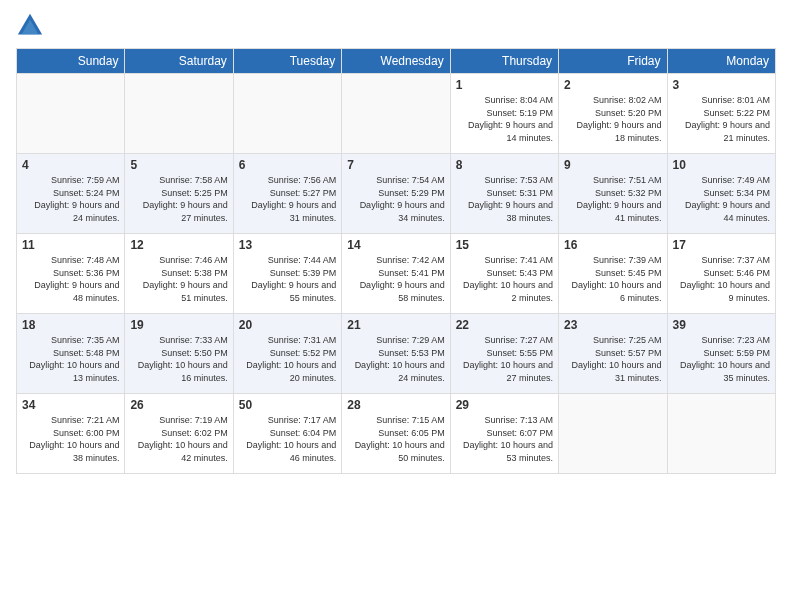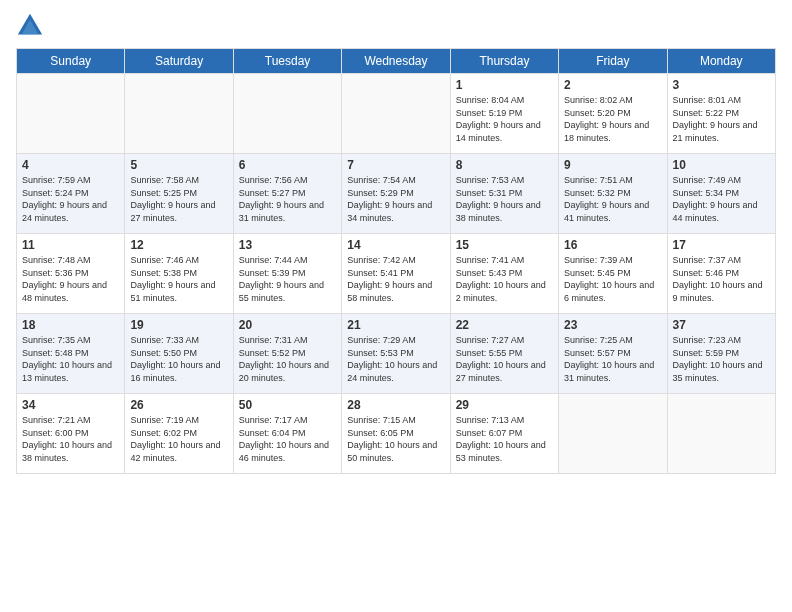--- a/index.html
+++ b/index.html
@@ -58,21 +58,21 @@
       color: #555;
     }
     .calendar {
       width: 100%;
       border-collapse: collapse;
       table-layout: fixed;
     }
     .calendar th {
       background-color: #2a6db5;
       color: white;
-      text-align: center;
+      text-align: right;
       padding: 5px 6px;
       font-size: 12px;
       font-weight: normal;
       border: 1px solid #ddd;
     }
     .calendar td {
       vertical-align: top;
       border: 1px solid #ddd;
       padding: 4px 5px;
       font-size: 9.5px;
@@ -85,20 +85,21 @@
     .day-number {
       font-size: 12px;
       font-weight: bold;
       display: block;
       margin-bottom: 2px;
     }
     .day-info {
       font-size: 9px;
       line-height: 1.4;
       color: #333;
+      text-align: right;
     }
     .row-shaded td {
       background-color: #f0f4fa;
     }
     .row-white td {
       background-color: #ffffff;
     }
   </style>
 </head>
 <body>
@@ -231,21 +232,21 @@
           </td>
           <td>
             <span class="day-number">22</span>
             <div class="day-info">Sunrise: 7:27 AM<br>Sunset: 5:55 PM<br>Daylight: 10 hours and 27 minutes.</div>
           </td>
           <td>
             <span class="day-number">23</span>
             <div class="day-info">Sunrise: 7:25 AM<br>Sunset: 5:57 PM<br>Daylight: 10 hours and 31 minutes.</div>
           </td>
           <td>
-            <span class="day-number">37</span>
+            <span class="day-number">39</span>
             <div class="day-info">Sunrise: 7:23 AM<br>Sunset: 5:59 PM<br>Daylight: 10 hours and 35 minutes.</div>
           </td>
         </tr>
         <tr class="row-white">
           <td>
             <span class="day-number">34</span>
             <div class="day-info">Sunrise: 7:21 AM<br>Sunset: 6:00 PM<br>Daylight: 10 hours and 38 minutes.</div>
           </td>
           <td>
             <span class="day-number">26</span>

